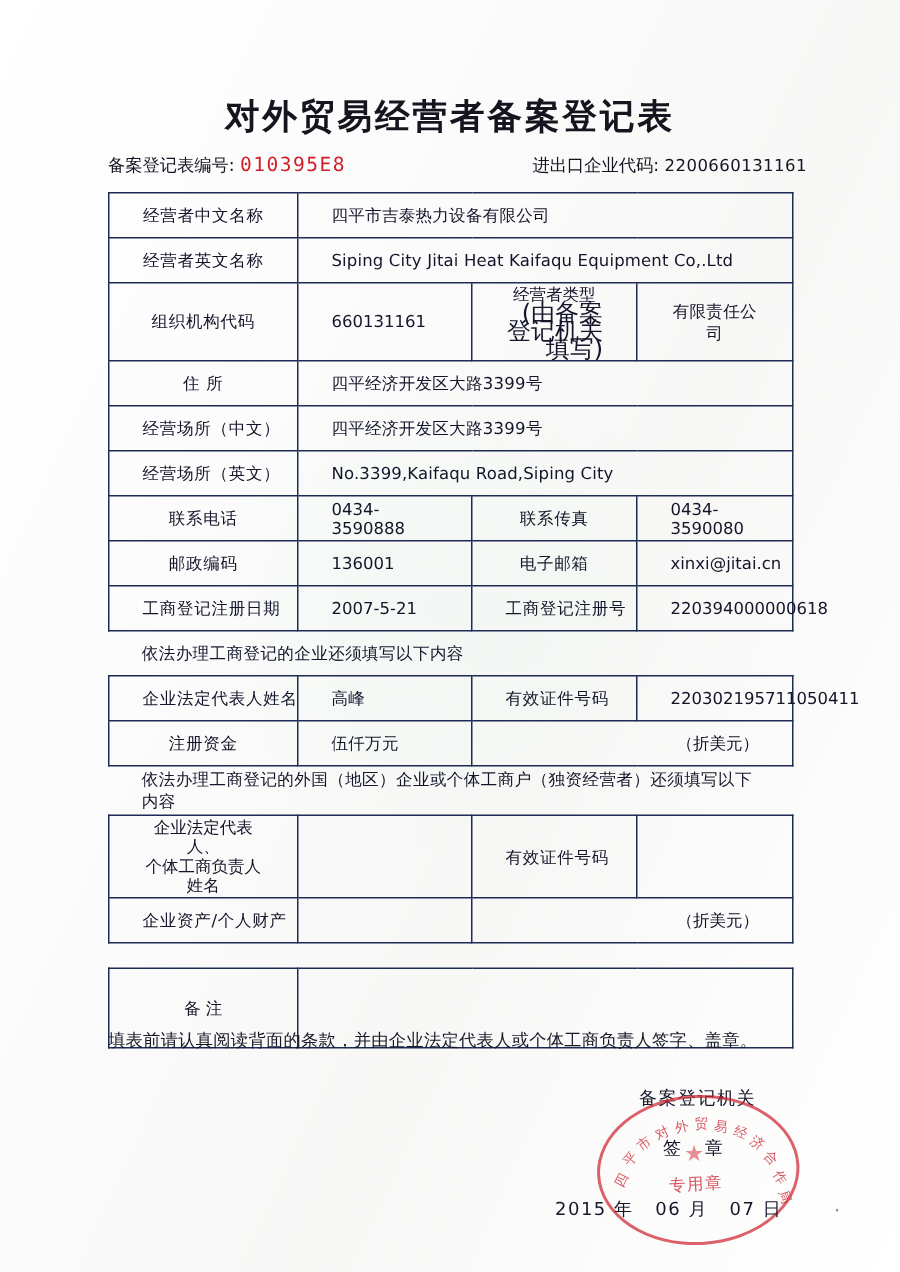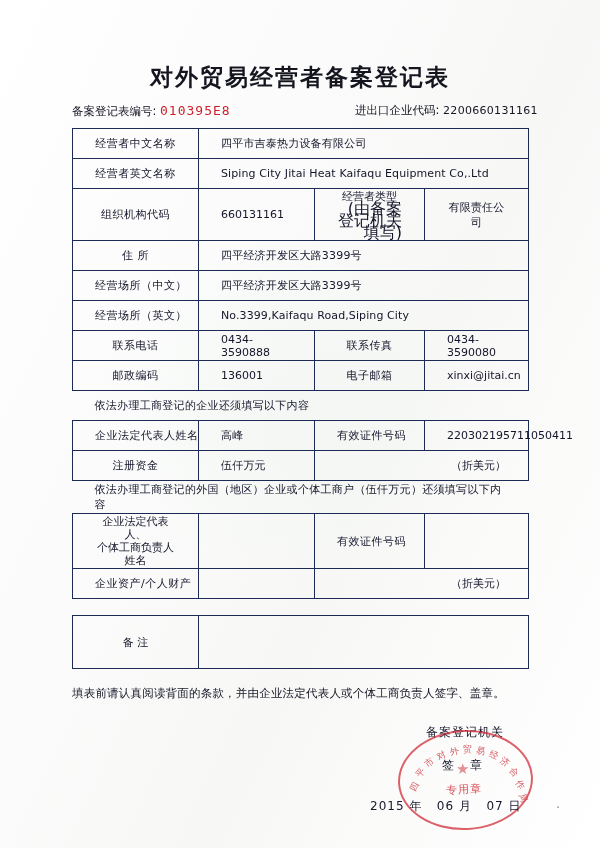--- a/index.html
+++ b/index.html
@@ -320,35 +320,41 @@
         <td class="lbl">联系传真</td>
         <td class="val-num">0434-3590080</td>
       </tr>
       <tr>
         <td class="lbl">邮政编码</td>
         <td class="val-num">136001</td>
         <td class="lbl">电子邮箱</td>
         <td class="val-num center">xinxi@jitai.cn</td>
       </tr>
       <tr>
+        <td class="lbl">工商登记注册日期</td>
+        <td class="val-num">2007-5-21</td>
+        <td class="lbl">工商登记注册号</td>
+        <td class="val-num">220394000000618</td>
+      </tr>
+      <tr>
         <td class="sect noborder" colspan="4">依法办理工商登记的企业还须填写以下内容</td>
       </tr>
       <tr>
         <td class="lbl">企业法定代表人姓名</td>
         <td class="val">高峰</td>
         <td class="lbl">有效证件号码</td>
         <td class="val-num center">220302195711050411</td>
       </tr>
       <tr>
         <td class="lbl">注册资金</td>
         <td class="val">伍仟万元</td>
         <td class="right" colspan="2">（折美元）</td>
       </tr>
       <tr>
-        <td class="sect noborder" colspan="4">依法办理工商登记的外国（地区）企业或个体工商户（伍仟万元）还须填写以下内容</td>
+        <td class="sect noborder" colspan="4">依法办理工商登记的外国（地区）企业或个体工商户（独资经营者）还须填写以下内容</td>
       </tr>
       <tr>
         <td class="lbl-wide">
           <div>企业法定代表人、</div>
           <div>个体工商负责人姓名</div>
         </td>
         <td class="val"></td>
         <td class="lbl">有效证件号码</td>
         <td class="val"></td>
       </tr>

